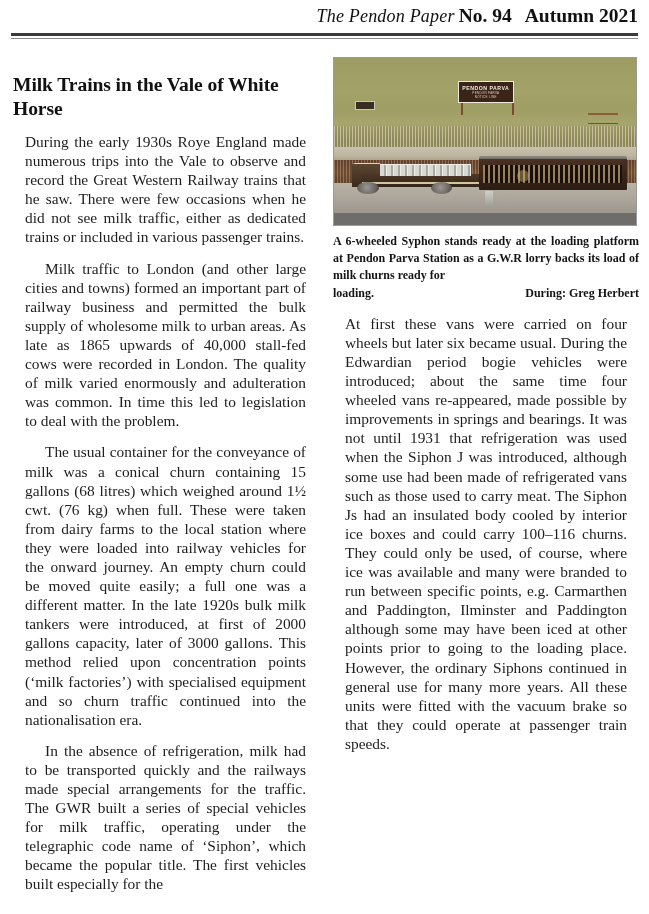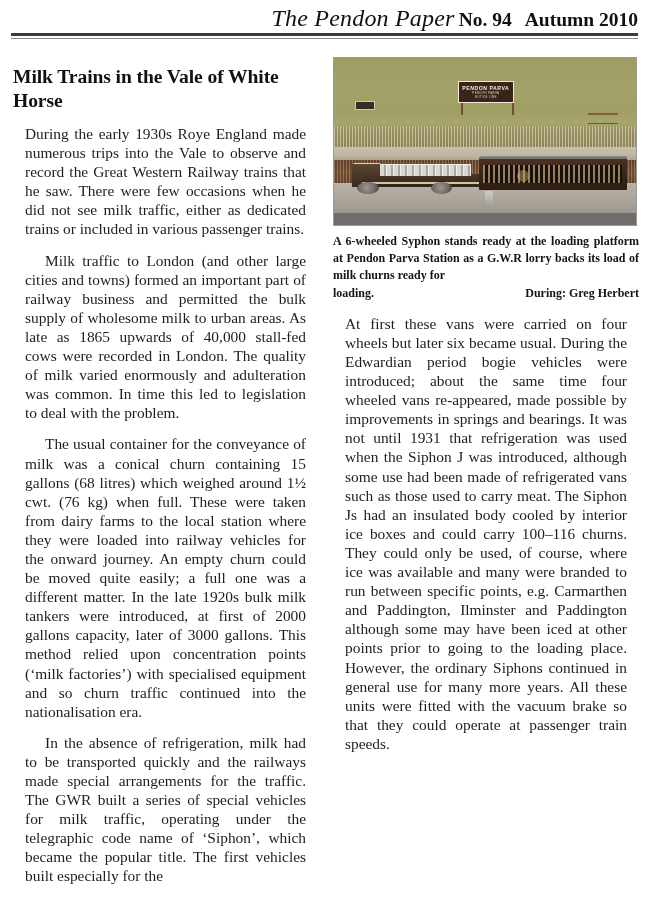--- a/index.html
+++ b/index.html
@@ -30,21 +30,21 @@
     left: 11px;
     top: 5px;
     width: 627px;
     height: 28px;
     text-align: right;
     white-space: nowrap;
   }
   .mast-title {
     font-family: "Liberation Serif", serif;
     font-style: italic;
-    font-size: 24px;
+    font-size: 18px;
     letter-spacing: 0.2px;
     color: #111;
   }
   .mast-issue {
     font-family: "Liberation Serif", serif;
     font-weight: bold;
     font-size: 19.5px;
     color: #111;
   }
   .mast-season {
@@ -79,21 +79,21 @@
     width: 305px;
   }
   .col-left  { left: 13px; }
   .col-right { left: 333px; width: 306px; }
 
   .headline {
     font-family: "Liberation Serif", serif;
     font-weight: bold;
     font-size: 19.6px;
     line-height: 23.5px;
-    margin: 8px 0 8px 0;
+    margin: 16px 0 8px 0;
     color: #111;
     letter-spacing: -0.1px;
   }
 
   p.body {
     margin: 12px;
     font-size: 15.4px;
     line-height: 19.1px;
     text-align: justify;
     text-justify: inter-word;
@@ -282,21 +282,21 @@
   .after-caption { margin-top: 11px; }
 </style>
 </head>
 <body>
 
 <div class="page">
 
   <div class="masthead">
     <span class="mast-title">The Pendon Paper</span>
     <span class="mast-issue">No. 94</span>
-    <span class="mast-season">Autumn 2010</span>
+    <span class="mast-season">Autumn 2021</span>
   </div>
   <div class="rule-thick"></div>
   <div class="rule-thin"></div>
 
   <div class="col col-left">
     <h1 class="headline">Milk Trains in the Vale of White Horse</h1>
     <p class="body">During the early 1930s Roye England made numerous trips into the Vale to observe and record the Great Western Railway trains that he saw. There were few occasions when he did not see milk traffic, either as dedicated trains or included in various passenger trains.</p>
     <p class="body">Milk traffic to London (and other large cities and towns) formed an important part of railway business and permitted the bulk supply of wholesome milk to urban areas. As late as 1865 upwards of 40,000 stall-fed cows were recorded in London. The quality of milk varied enormously and adulteration was common. In time this led to legislation to deal with the problem.</p>
     <p class="body">The usual container for the conveyance of milk was a conical churn containing 15 gallons (68 litres) which weighed around 1½ cwt. (76 kg) when full. These were taken from dairy farms to the local station where they were loaded into railway vehicles for the onward journey. An empty churn could be moved quite easily; a full one was a different matter. In the late 1920s bulk milk tankers were introduced, at first of 2000 gallons capacity, later of 3000 gallons. This method relied upon concentration points (‘milk factories’) with specialised equipment and so churn traffic continued into the nationalisation era.</p>
     <p class="body">In the absence of refrigeration, milk had to be transported quickly and the railways made special arrangements for the traffic. The GWR built a series of special vehicles for milk traffic, operating under the telegraphic code name of ‘Siphon’, which became the popular title. The first vehicles built especially for the</p>

